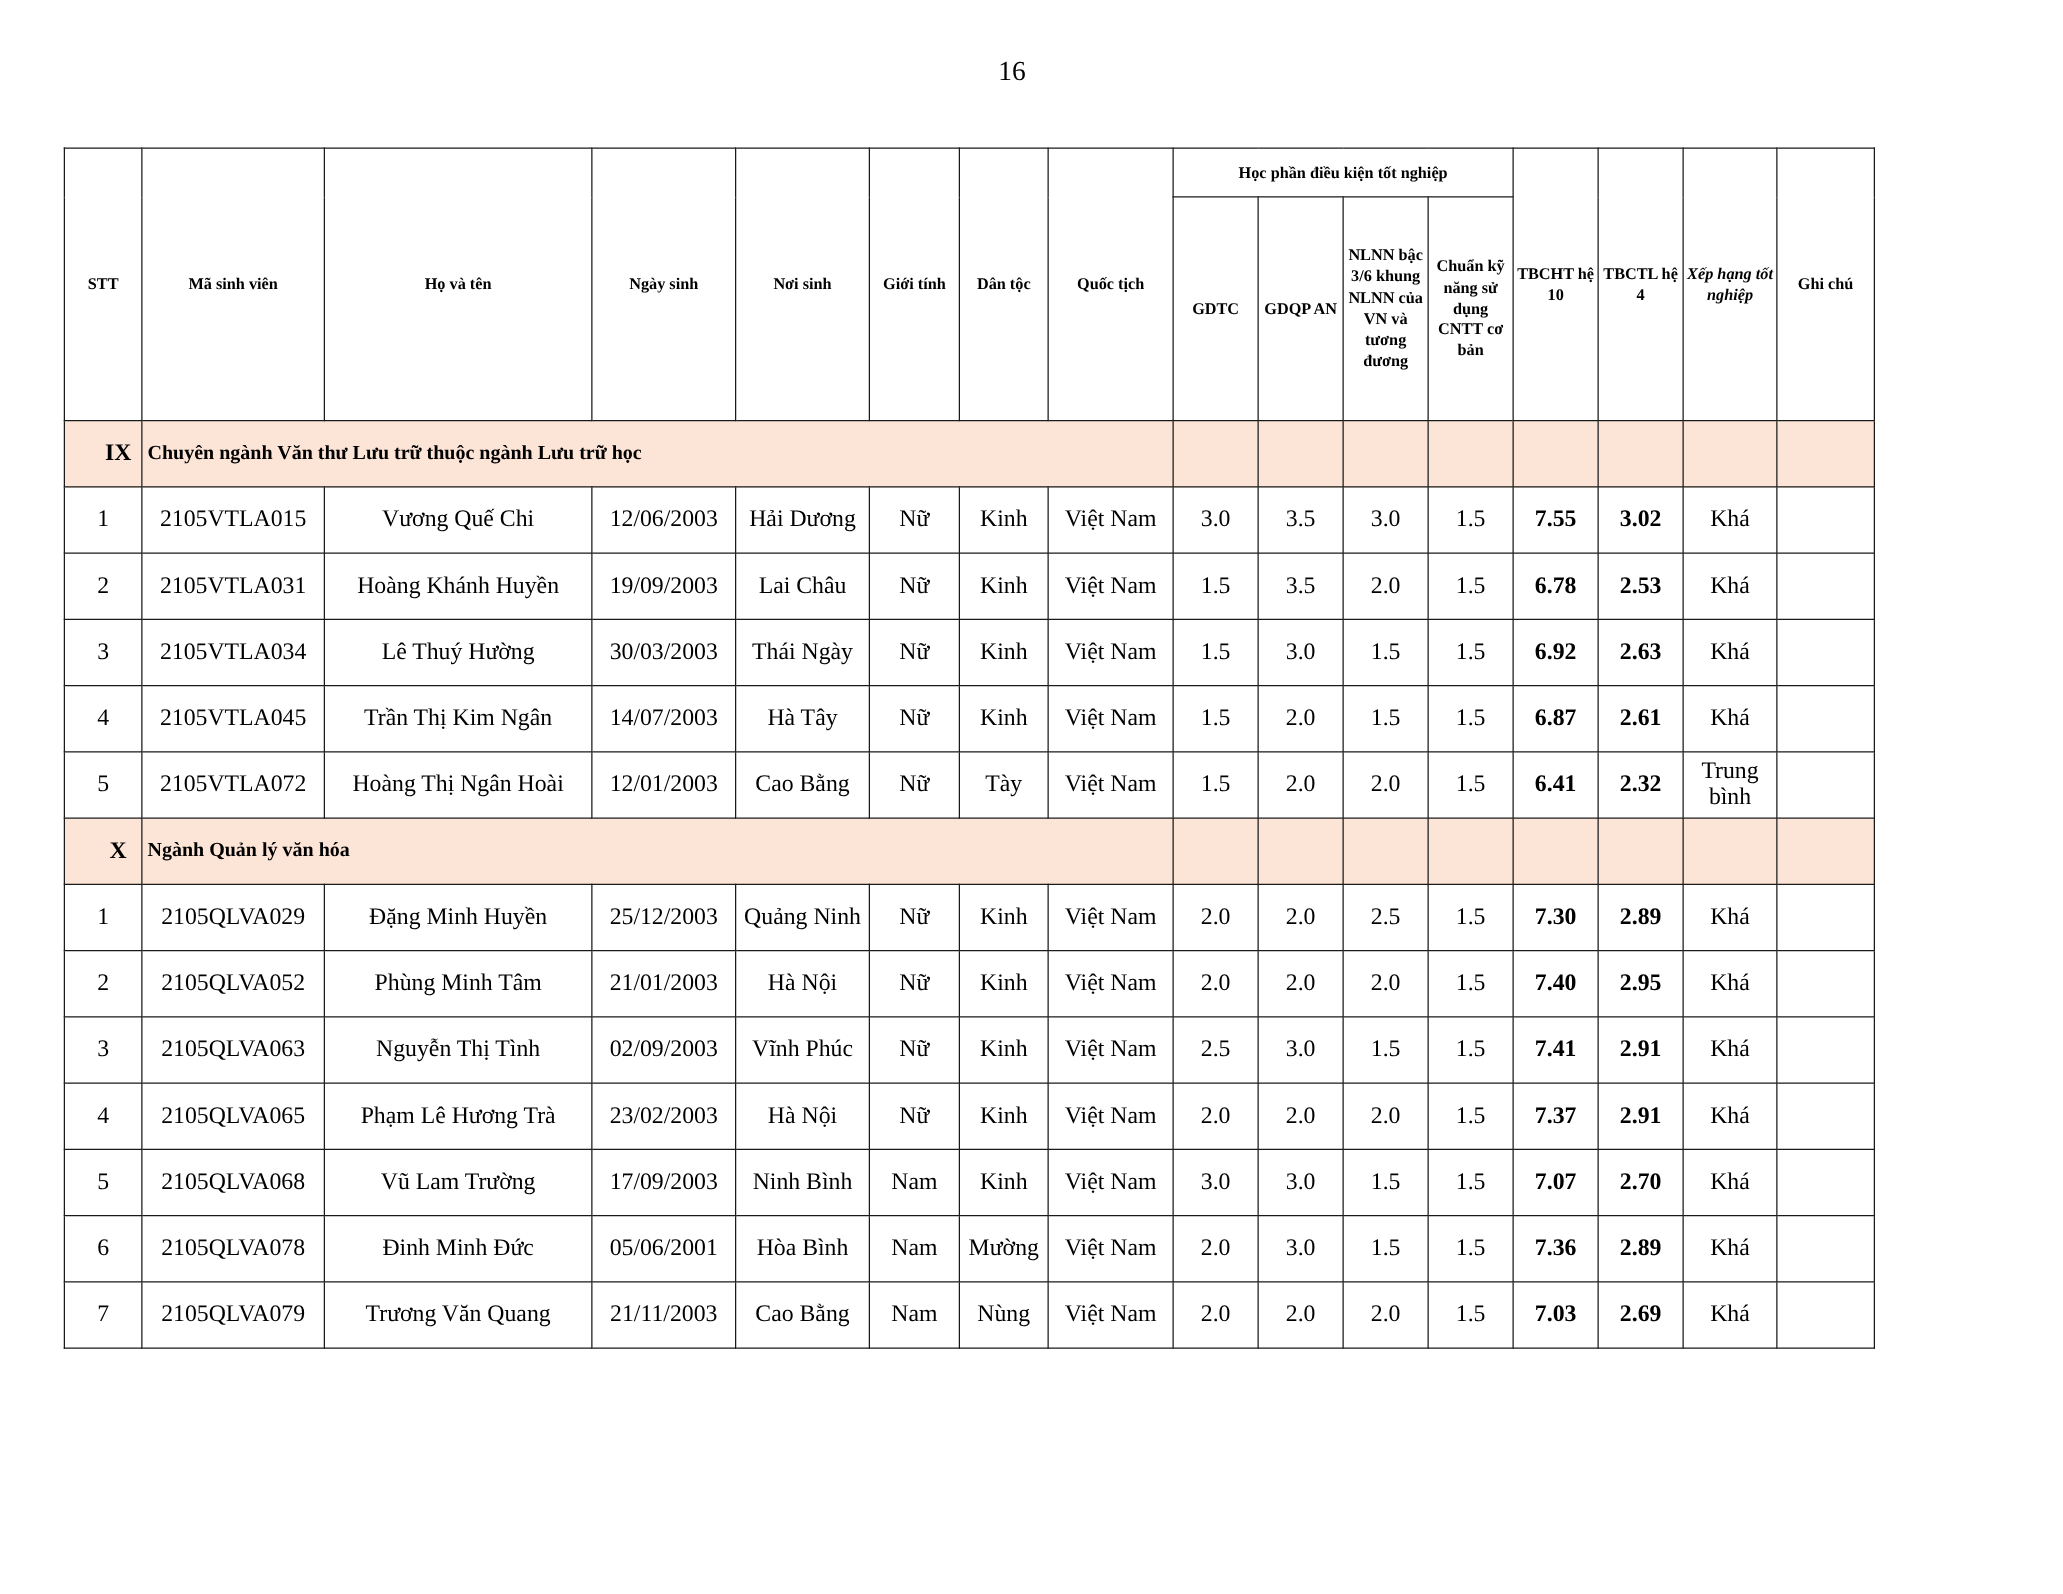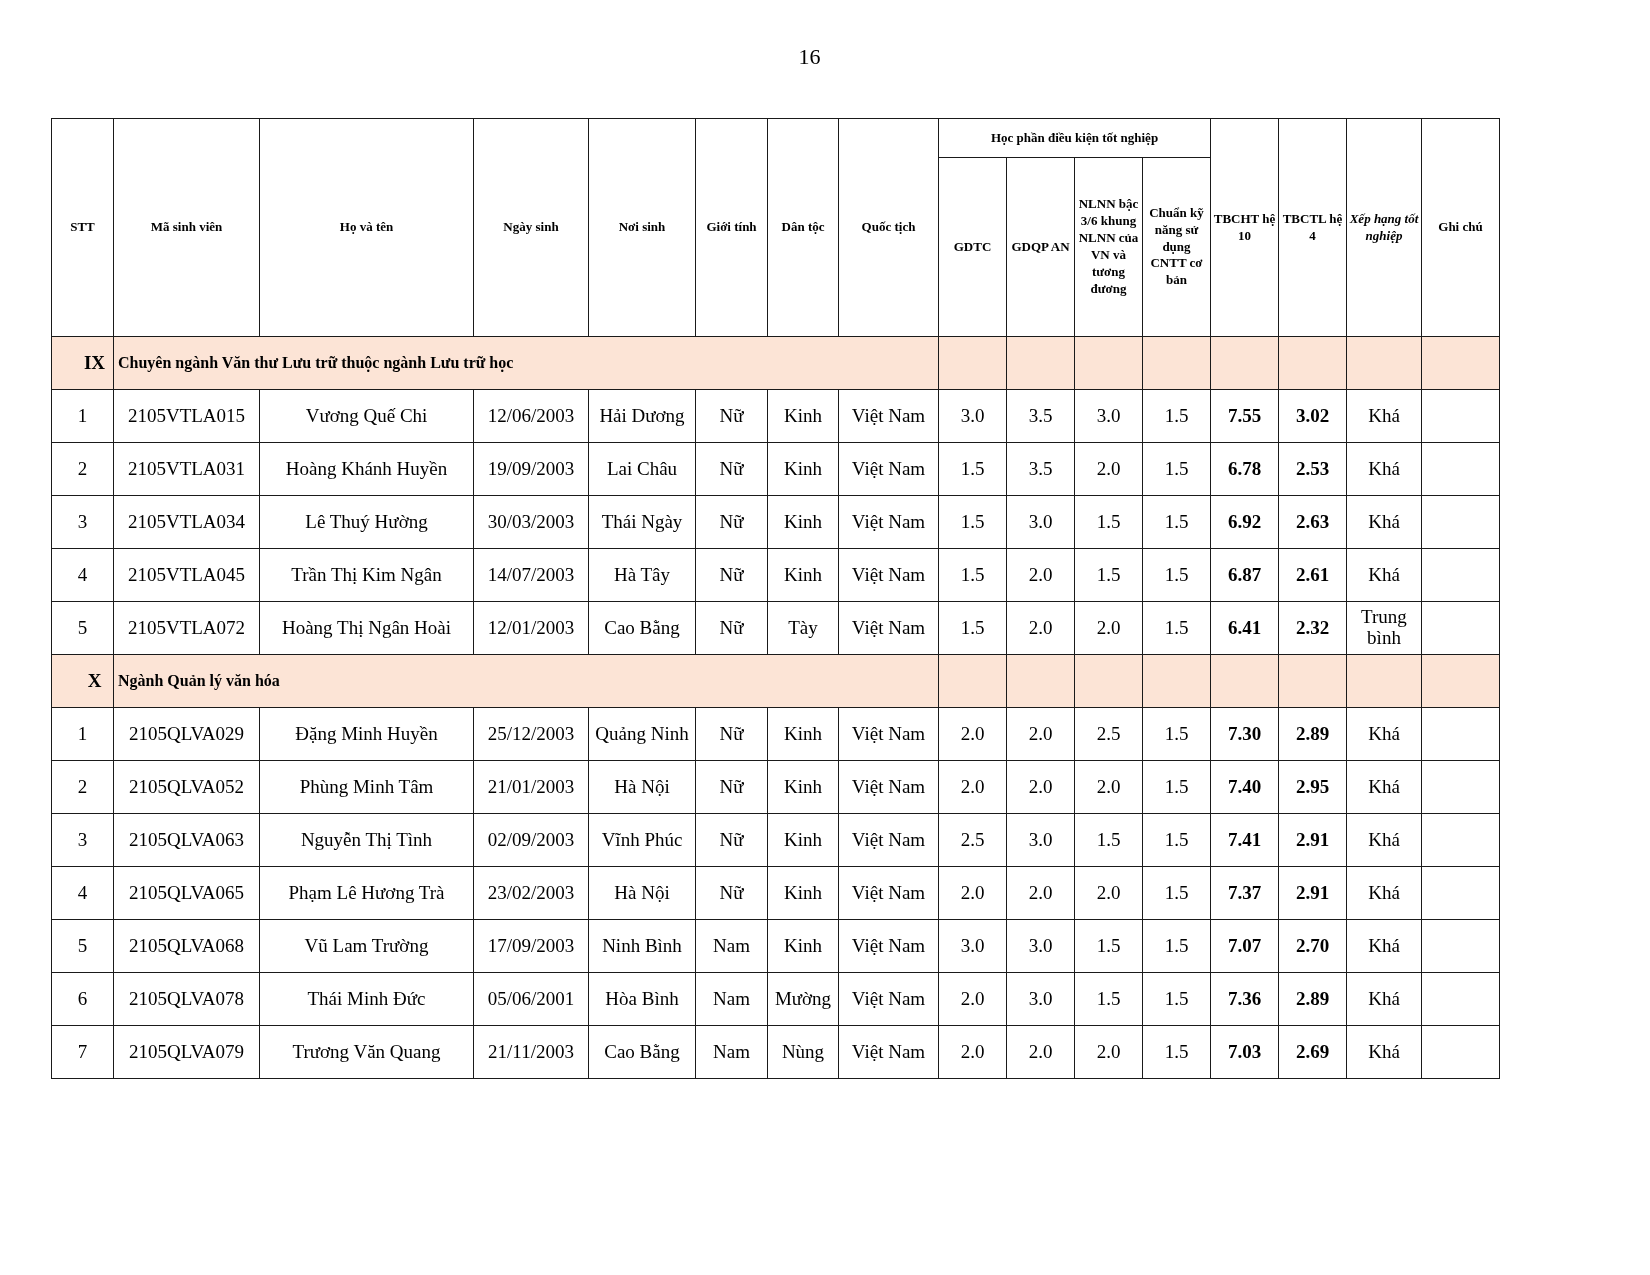--- a/index.html
+++ b/index.html
@@ -266,21 +266,21 @@
         <td>1.5</td>
         <td>1.5</td>
         <td class="bold">7.07</td>
         <td class="bold">2.70</td>
         <td>Khá</td>
         <td></td>
       </tr>
       <tr class="data">
         <td>6</td>
         <td>2105QLVA078</td>
-        <td class="name">Thái Minh Đức</td>
+        <td class="name">Đinh Minh Đức</td>
         <td>05/06/2001</td>
         <td class="left">Hòa Bình</td>
         <td>Nam</td>
         <td>Mường</td>
         <td>Việt Nam</td>
         <td>2.0</td>
         <td>3.0</td>
         <td>1.5</td>
         <td>1.5</td>
         <td class="bold">7.36</td>

